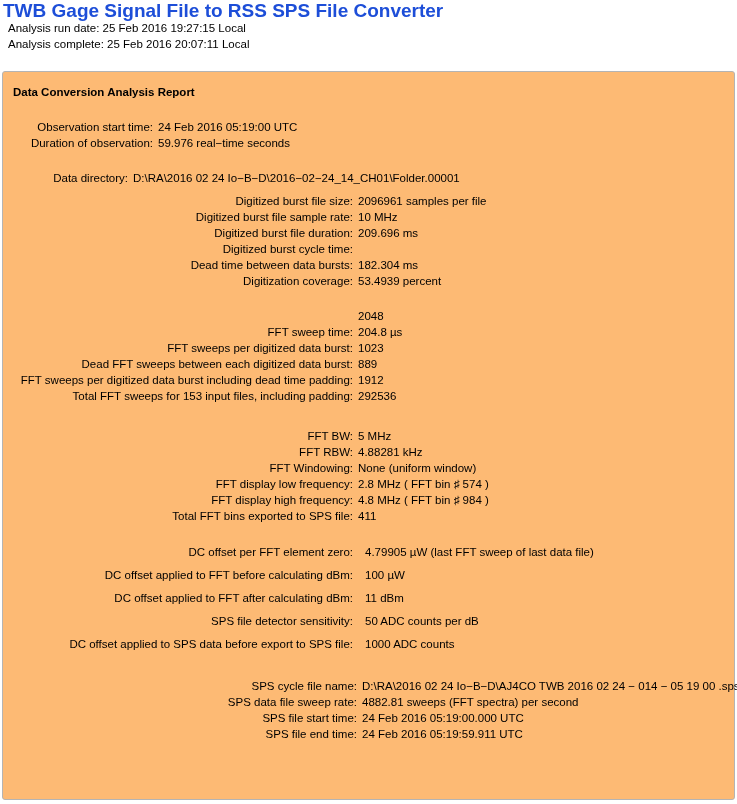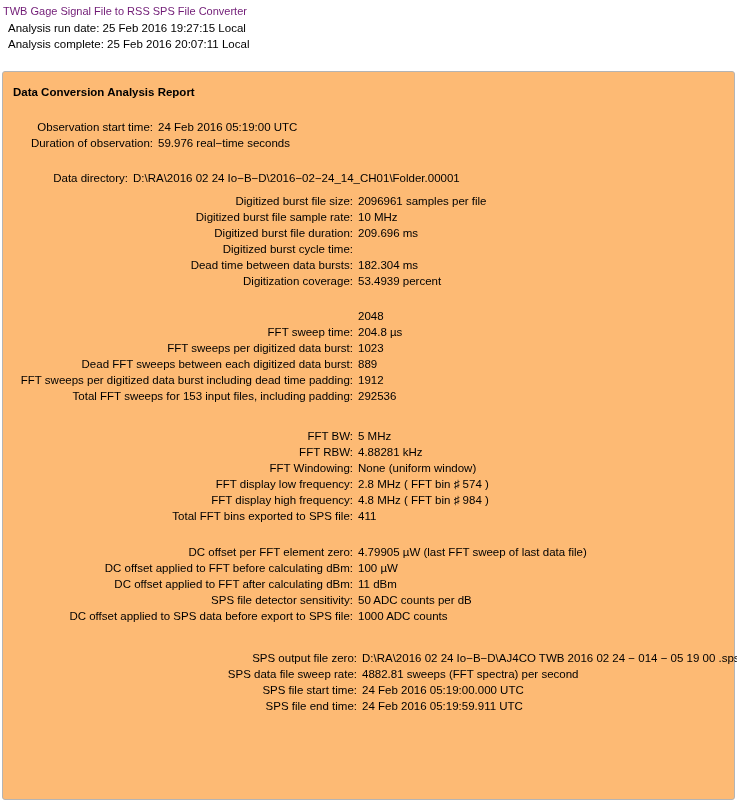--- a/index.html
+++ b/index.html
@@ -9,23 +9,23 @@
     font-family: "Liberation Sans", "DejaVu Sans", sans-serif;
     font-size: 11.5px;
     color: #000000;
     overflow: hidden;
   }
   .page { position: relative; width: 737px; height: 804px; }
 
   
   .app-header { padding: 2px 0 0 3px; }
   .app-title {
-    color: #701a75;
-    font-size: 11px;
-    font-weight: normal;
+    color: #1d4ed8;
+    font-size: 19px;
+    font-weight: bold;
     line-height: 18px;
     white-space: nowrap;
   }
   .header-line {
     margin-left: 5px;
     line-height: 16px;
     white-space: nowrap;
   }
   .header-line:first-of-type { margin-top: 2px; }
 
@@ -65,21 +65,21 @@
     padding-left: 5px;
     white-space: nowrap;
     line-height: 16px;
   }
   .sec-observation    { --col: 146px; margin-top: 19px; }
   .sec-data-directory { --col: 121px; margin-top: 19px; }
   .sec-input-files    { --col: 346px; margin-top: 0; }
   .sec-burst          { --col: 346px; margin-top: 7px; }
   .sec-fft-sweeps     { --col: 346px; margin-top: 19px; }
   .sec-fft-freq       { --col: 346px; margin-top: 24px; }
-  .sec-dc-offset      { --col: 346px; margin-top: 20px; }
+  .sec-dc-offset      { --col: 346px; margin-top: 20px; gap: 7px; }
   .sec-sps-output     { --col: 350px; margin-top: 26px; }
 </style>
 </head>
 <body>
 
 <div class="page">
 
   <div class="app-header">
     <div class="app-title">TWB Gage Signal File to RSS SPS File Converter</div>
     <div class="header-line">Analysis run date: 25 Feb 2016 19:27:15 Local</div>
@@ -145,21 +145,21 @@
           <div class="row-label">DC offset applied to FFT before calculating dBm:</div>
           <div class="row-value">100 µW</div>
           <div class="row-label">DC offset applied to FFT after calculating dBm:</div>
           <div class="row-value">11 dBm</div>
           <div class="row-label">SPS file detector sensitivity:</div>
           <div class="row-value">50 ADC counts per dB</div>
           <div class="row-label">DC offset applied to SPS data before export to SPS file:</div>
           <div class="row-value">1000 ADC counts</div>
         </div>
         <div class="section sec-sps-output">
-          <div class="row-label">SPS output file zero:</div>
+          <div class="row-label">SPS cycle file name:</div>
           <div class="row-value">D:\RA\2016 02 24 Io−B−D\AJ4CO TWB 2016 02 24 − 014 − 05 19 00 .sps</div>
           <div class="row-label">SPS data file sweep rate:</div>
           <div class="row-value">4882.81 sweeps (FFT spectra) per second</div>
           <div class="row-label">SPS file start time:</div>
           <div class="row-value">24 Feb 2016 05:19:00.000 UTC</div>
           <div class="row-label">SPS file end time:</div>
           <div class="row-value">24 Feb 2016 05:19:59.911 UTC</div>
         </div>
       </div>
   </div>

